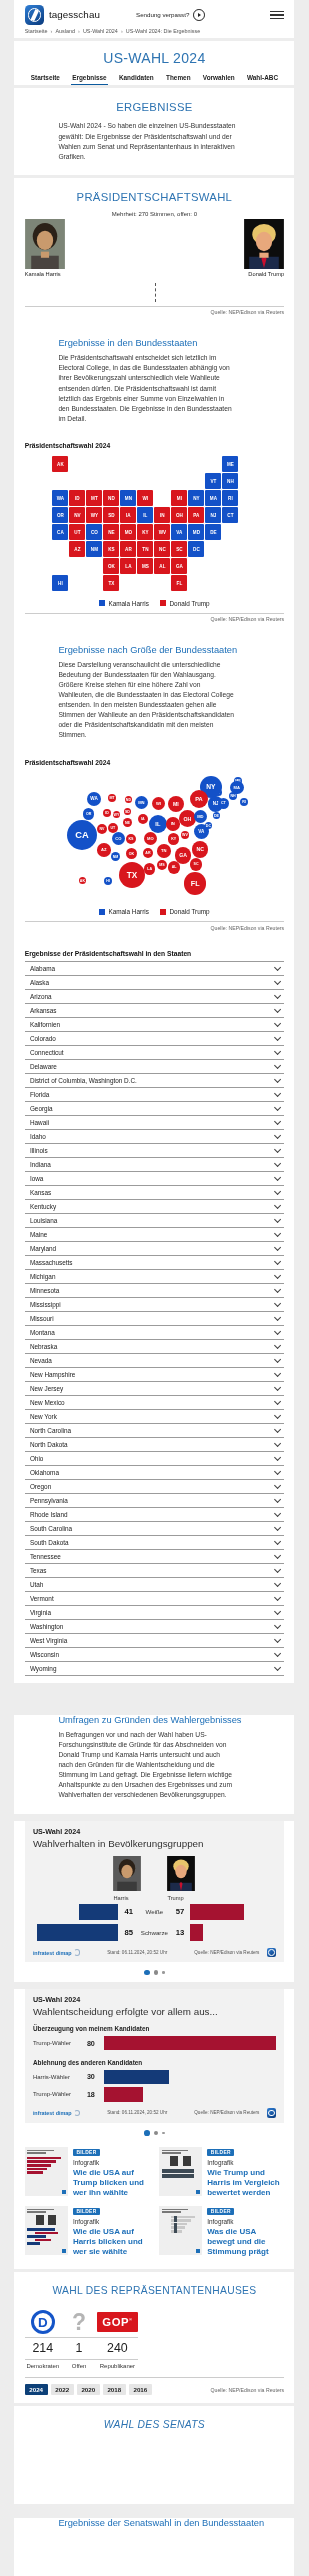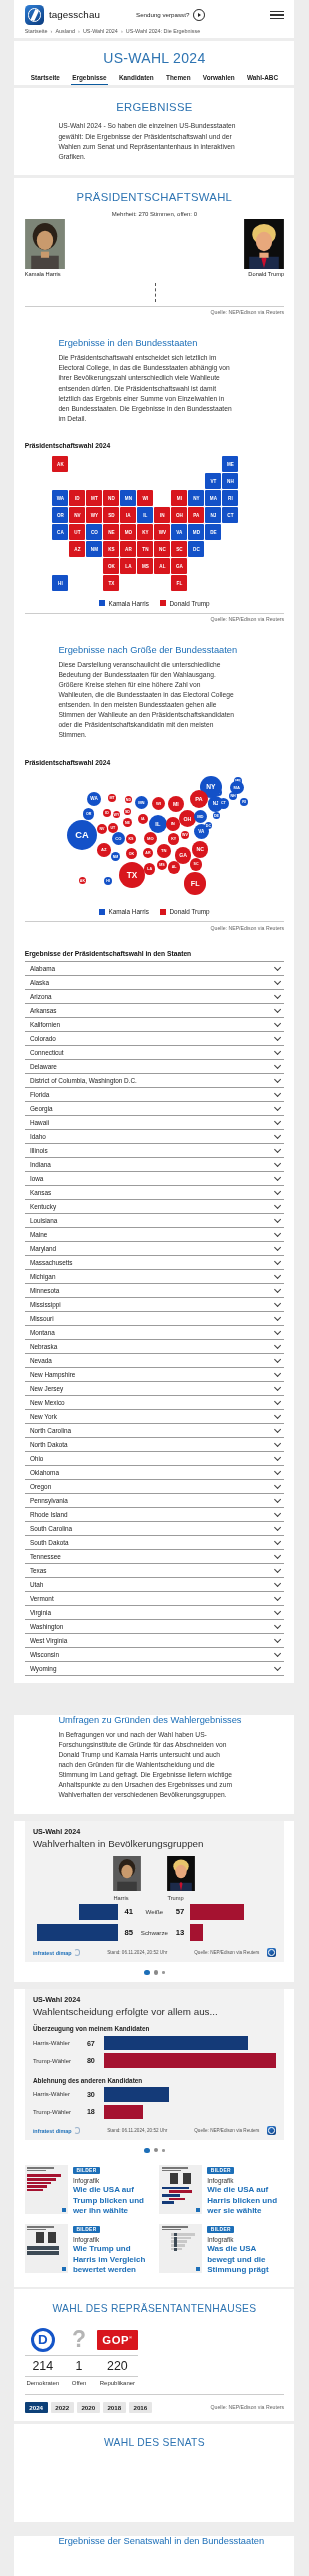--- a/index.html
+++ b/index.html
@@ -608,25 +608,20 @@
     </div>
   </div>
 
   <div class="card">
     <div class="ig">
       <div class="kick">US-Wahl 2024</div>
       <div class="ttl">Wahlentscheidung erfolgte vor allem aus...</div>
       <div id="ig2groups" style="margin-top:5.2px;">
           <div class="grp-label">Überzeugung von meinem Kandidaten</div>
           <div class="ig2-row">
-            <span class="lb">Harris-Wähler</span>
-            <span class="v">67</span>
-            <div class="bar" style="width: 83.75%; background: rgb(20, 58, 120);"></div>
-          </div>
-          <div class="ig2-row">
             <span class="lb">Trump-Wähler</span>
             <span class="v">80</span>
             <div class="bar" style="width: 100%; background: rgb(165, 18, 48);"></div>
           </div>
           <div class="grp-label">Ablehnung des anderen Kandidaten</div>
           <div class="ig2-row">
             <span class="lb">Harris-Wähler</span>
             <span class="v">30</span>
             <div class="bar" style="width: 37.5%; background: rgb(20, 58, 120);"></div>
           </div>
@@ -669,45 +664,45 @@
         </div>
         <div class="teaser">
           <div class="thumb">
             <div class="tl" style="width: 70%;"></div>
             <div class="tl" style="width: 50%;"></div>
             <div class="mini-ph">
               <div></div>
               <div></div>
             </div>
             <div class="bars">
-              <div style="background: rgb(20, 58, 120); width: 72%; margin-left: 0px;"></div>
-              <div style="background: rgb(165, 18, 48); width: 60%; margin-left: 20%;"></div>
-              <div style="background: rgb(20, 58, 120); width: 49.6%; margin-left: 0px;"></div>
-              <div style="background: rgb(165, 18, 48); width: 41.6%; margin-left: 20%;"></div>
-              <div style="background: rgb(20, 58, 120); width: 33.6%; margin-left: 0px;"></div>
+              <div style="background: rgb(61, 74, 85); width: 85%; height: 4.1px;"></div>
+              <div style="background: rgb(61, 74, 85); width: 85%; height: 4.1px;"></div>
             </div>
             <div class="bdot"></div>
           </div>
-          <div class="t-body"><span class="badge">BILDER</span><div class="kick">Infografik</div><div class="ttl">Wie die USA auf Harris blicken und wer sie wählte</div></div>
+          <div class="t-body"><span class="badge">BILDER</span><div class="kick">Infografik</div><div class="ttl">Wie Trump und Harris im Vergleich bewertet werden</div></div>
         </div>
         <div class="teaser">
           <div class="thumb">
             <div class="tl" style="width: 70%;"></div>
             <div class="tl" style="width: 50%;"></div>
             <div class="mini-ph">
               <div></div>
               <div></div>
             </div>
             <div class="bars">
-              <div style="background: rgb(61, 74, 85); width: 85%; height: 4.1px;"></div>
-              <div style="background: rgb(61, 74, 85); width: 85%; height: 4.1px;"></div>
+              <div style="background: rgb(20, 58, 120); width: 72%; margin-left: 0px;"></div>
+              <div style="background: rgb(165, 18, 48); width: 60%; margin-left: 20%;"></div>
+              <div style="background: rgb(20, 58, 120); width: 49.6%; margin-left: 0px;"></div>
+              <div style="background: rgb(165, 18, 48); width: 41.6%; margin-left: 20%;"></div>
+              <div style="background: rgb(20, 58, 120); width: 33.6%; margin-left: 0px;"></div>
             </div>
             <div class="bdot"></div>
           </div>
-          <div class="t-body"><span class="badge">BILDER</span><div class="kick">Infografik</div><div class="ttl">Wie Trump und Harris im Vergleich bewertet werden</div></div>
+          <div class="t-body"><span class="badge">BILDER</span><div class="kick">Infografik</div><div class="ttl">Wie die USA auf Harris blicken und wer sie wählte</div></div>
         </div>
         <div class="teaser">
           <div class="thumb">
             <div class="tl" style="width: 70%;"></div>
             <div class="tl" style="width: 50%;"></div>
             <div class="bars">
               <div style="background: rgb(201, 201, 201); width: 63%; margin-left: 25%; position: relative;">
                 <span style="position: absolute; left: 2.6px; width: 3.1px; height: 3.1px; background: rgb(61, 74, 85);"></span>
               </div>
               <div style="background: rgb(201, 201, 201); width: 52.5%; margin-left: 25%; position: relative;">
@@ -740,39 +735,39 @@
             </div>
           </div>
         <div class="logo-cell">
             <div class="qmark"><span>?</span></div>
           </div>
         <div class="logo-cell">
             <div class="gop"><span>GOP</span><sup>®</sup></div>
           </div>
         <div class="num">214</div>
         <div class="num">1</div>
-        <div class="num">220</div>
+        <div class="num">240</div>
         <div class="plabel">Demokraten</div>
         <div class="plabel">Offen</div>
         <div class="plabel">Republikaner</div>
       </div>
     </div>
     <div class="years-row">
       <span id="yearTabs" style="display:flex;">
           <span class="year active">2024</span>
           <span class="year">2022</span>
           <span class="year">2020</span>
           <span class="year">2018</span>
           <span class="year">2016</span>
         </span>
       <span class="src2">Quelle: NEP/Edison via Reuters</span>
     </div>
   </div>
 
-  <div class="card" style="height:98px;">
+  <div class="card" style="height:98px;font-style:italic;">
     <h2 class="sec-title" style="font-size:10.3px;">WAHL DES SENATS</h2>
   </div>
 
   <div class="card" style="height:136px;">
     <h3 class="sub-head" style="margin-top:14.4px;">Ergebnisse der Senatswahl in den Bundesstaaten</h3>
 
   </div>
 
 </div>
 

